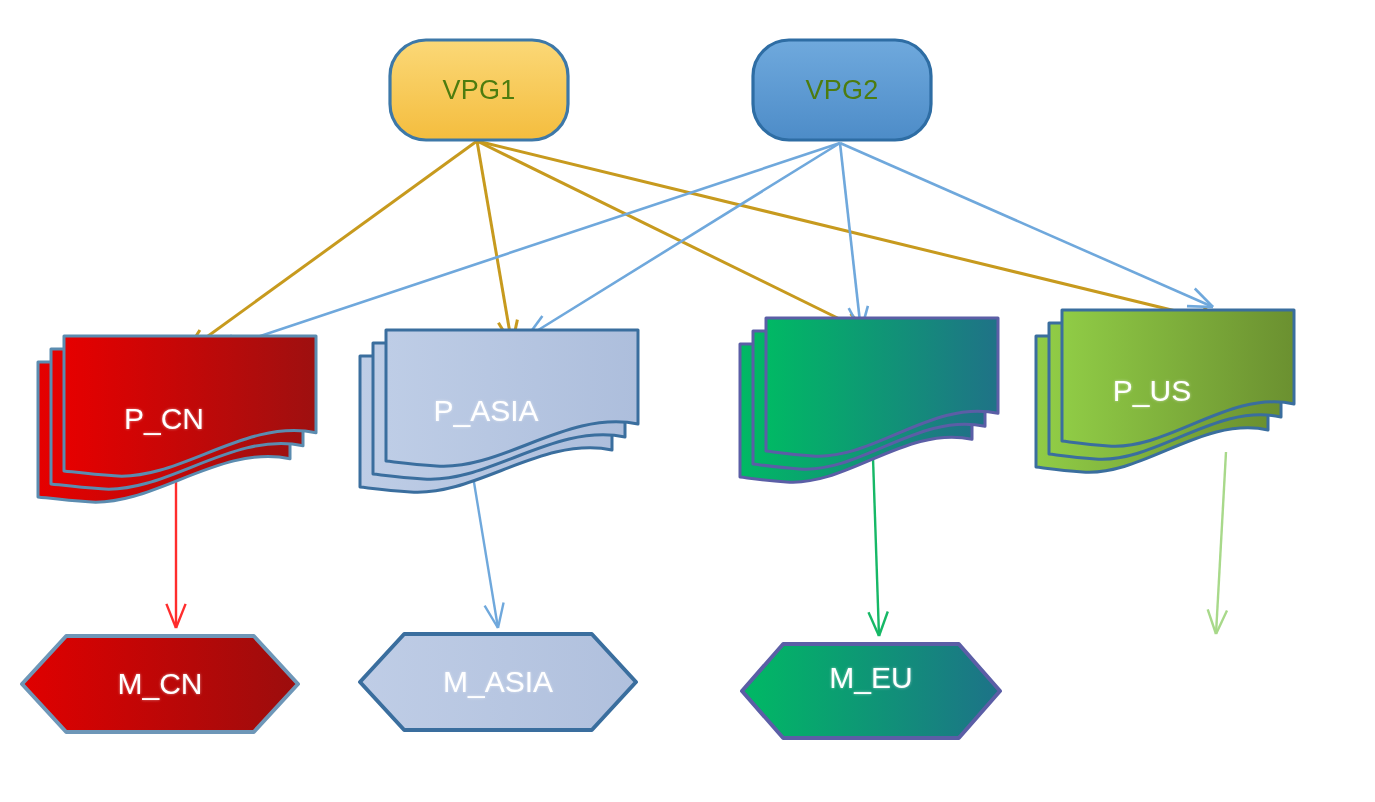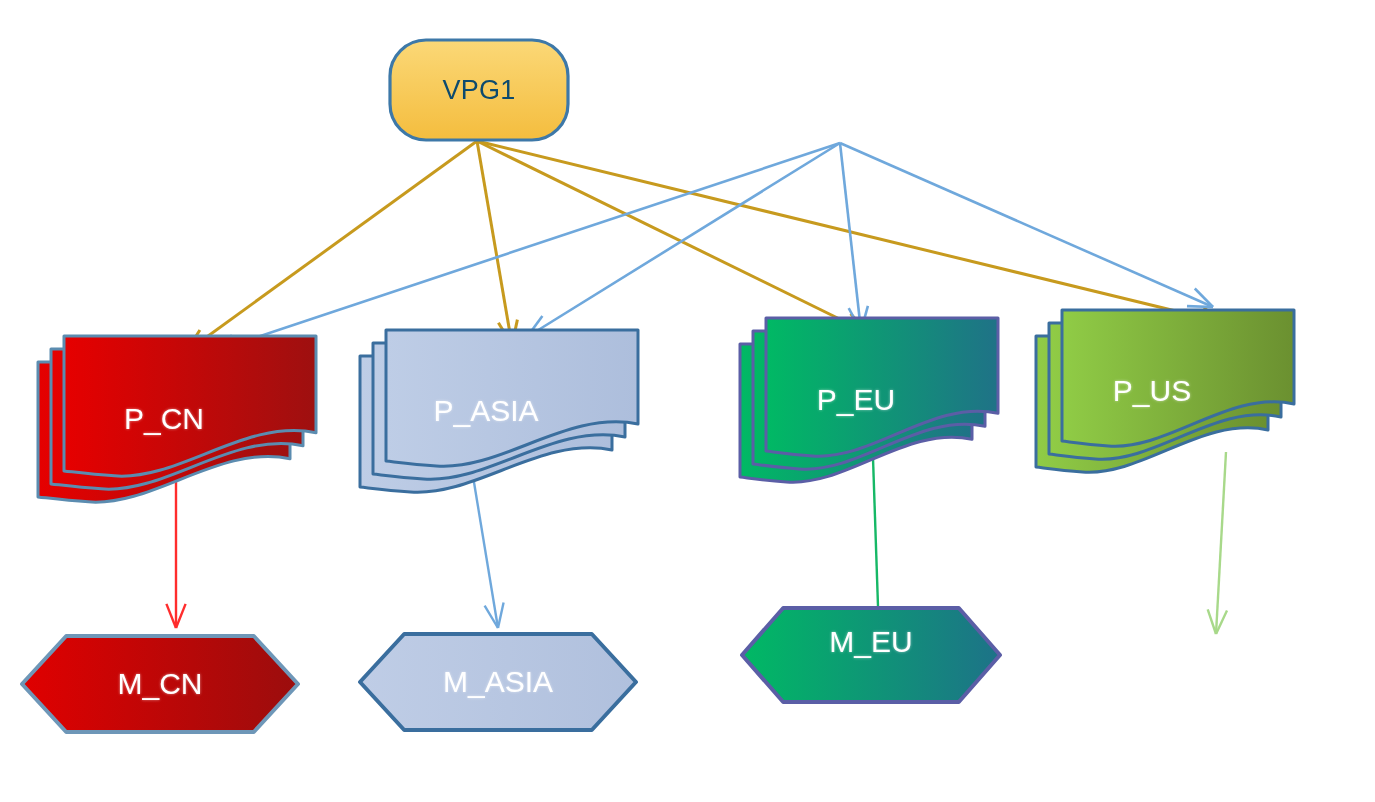--- a/index.html
+++ b/index.html
@@ -40,21 +40,21 @@
     width: 100%;
     height: 100%;
     display: flex;
     align-items: center;
     justify-content: center;
     pointer-events: none;
     white-space: nowrap;
   }
   .vpg-label {
     font-size: 27px;
-    color: #0c4a6e;
+    color: #4d7c0f;
     letter-spacing: 0.2px;
   }
   .doc-label {
     font-size: 30px;
     color: #ffffff;
     text-shadow: 0 0 3px rgba(255,255,255,0.55);
   }
   .hex-label {
     font-size: 30px;
     color: #ffffff;
@@ -135,20 +135,32 @@
         <linearGradient id="gv1" x1="0" y1="0" x2="0" y2="1">
           <stop offset="0" stop-color="#fbd877"></stop>
           <stop offset="1" stop-color="#f4bd3e"></stop>
         </linearGradient>
       </defs>
       <rect x="2" y="2" width="178" height="100" rx="36" ry="36" fill="url(#gv1)" stroke="#3d78a8" stroke-width="3.2"></rect>
     </svg>
     <div class="node-label vpg-label">VPG1</div>
   </div>
 
+  <div class="node" id="node-vpg2" style="left: 751px; top: 38px; width: 182px; height: 104px;">
+    <svg width="182" height="104" viewBox="0 0 182 104">
+      <defs>
+        <linearGradient id="gv2" x1="0" y1="0" x2="0" y2="1">
+          <stop offset="0" stop-color="#6fa9dd"></stop>
+          <stop offset="1" stop-color="#4d8cc8"></stop>
+        </linearGradient>
+      </defs>
+      <rect x="2" y="2" width="178" height="100" rx="36" ry="36" fill="url(#gv2)" stroke="#2e6da4" stroke-width="3.2"></rect>
+    </svg>
+    <div class="node-label vpg-label">VPG2</div>
+  </div>
 
   <div class="node" id="node-p_cn" style="left: 38px; top: 336px; width: 278px; height: 168px;">
       <svg width="278" height="168" viewBox="0 0 278 168">
         <defs>
           <linearGradient id="grad-p_cn" x1="0" y1="0" x2="1" y2="0">
             <stop offset="0" stop-color="#e60000"></stop>
             <stop offset="1" stop-color="#9e1010"></stop>
           </linearGradient>
         </defs>
         <g transform="translate(0,26)">
@@ -194,21 +206,20 @@
         <g transform="translate(0,26)">
           <path d="M 0 0 L 232 0 L 232 95.312 C 167.04 80.80799999999999, 106.72 142.8, 46.400000000000006 137.9 C 25.52 136.5, 11.600000000000001 134.4, 0 133 Z" fill="url(#grad-p_eu)" stroke="#5b5ea6" stroke-width="3" stroke-linejoin="round"></path>
         </g>
         <g transform="translate(13,13)">
           <path d="M 0 0 L 232 0 L 232 95.312 C 167.04 80.80799999999999, 106.72 142.8, 46.400000000000006 137.9 C 25.52 136.5, 11.600000000000001 134.4, 0 133 Z" fill="url(#grad-p_eu)" stroke="#5b5ea6" stroke-width="3" stroke-linejoin="round"></path>
         </g>
         <g transform="translate(26,0)">
           <path d="M 0 0 L 232 0 L 232 95.312 C 167.04 80.80799999999999, 106.72 142.8, 46.400000000000006 137.9 C 25.52 136.5, 11.600000000000001 134.4, 0 133 Z" fill="url(#grad-p_eu)" stroke="#5b5ea6" stroke-width="3" stroke-linejoin="round"></path>
         </g>
       </svg>
-      <div class="node-label doc-label" style="left: 0px; top: 26px; width: 232px; height: 112px;">P_EU</div>
     </div>
   <div class="node" id="node-p_us" style="left: 1036px; top: 310px; width: 258px; height: 164px;">
       <svg width="258" height="164" viewBox="0 0 258 164">
         <defs>
           <linearGradient id="grad-p_us" x1="0" y1="0" x2="1" y2="0">
             <stop offset="0" stop-color="#90cc46"></stop>
             <stop offset="1" stop-color="#6b9030"></stop>
           </linearGradient>
         </defs>
         <g transform="translate(0,26)">
@@ -241,21 +252,21 @@
         <defs>
           <linearGradient id="grad-m_asia" x1="0" y1="0" x2="1" y2="0">
             <stop offset="0" stop-color="#bfcde6"></stop>
             <stop offset="1" stop-color="#b0c0dd"></stop>
           </linearGradient>
         </defs>
         <polygon points="46.2,2.0 233.8,2.0 278.0,50.0 233.8,98.0 46.2,98.0 2.0,50.0" fill="url(#grad-m_asia)" stroke="#3a6e9e" stroke-width="4" stroke-linejoin="round"></polygon>
       </svg>
       <div class="node-label hex-label">M_ASIA</div>
     </div>
-  <div class="node" id="node-m_eu" style="left: 740px; top: 606px; width: 262px; height: 72px;">
+  <div class="node" id="node-m_eu" style="left: 740px; top: 642px; width: 262px; height: 72px;">
       <svg width="262" height="98" viewBox="0 0 262 98">
         <defs>
           <linearGradient id="grad-m_eu" x1="0" y1="0" x2="1" y2="0">
             <stop offset="0" stop-color="#00b964"></stop>
             <stop offset="1" stop-color="#1d7288"></stop>
           </linearGradient>
         </defs>
         <polygon points="43.2,2.0 218.8,2.0 260.0,49.0 218.8,96.0 43.2,96.0 2.0,49.0" fill="url(#grad-m_eu)" stroke="#5b5ea6" stroke-width="4" stroke-linejoin="round"></polygon>
       </svg>
       <div class="node-label hex-label">M_EU</div>

